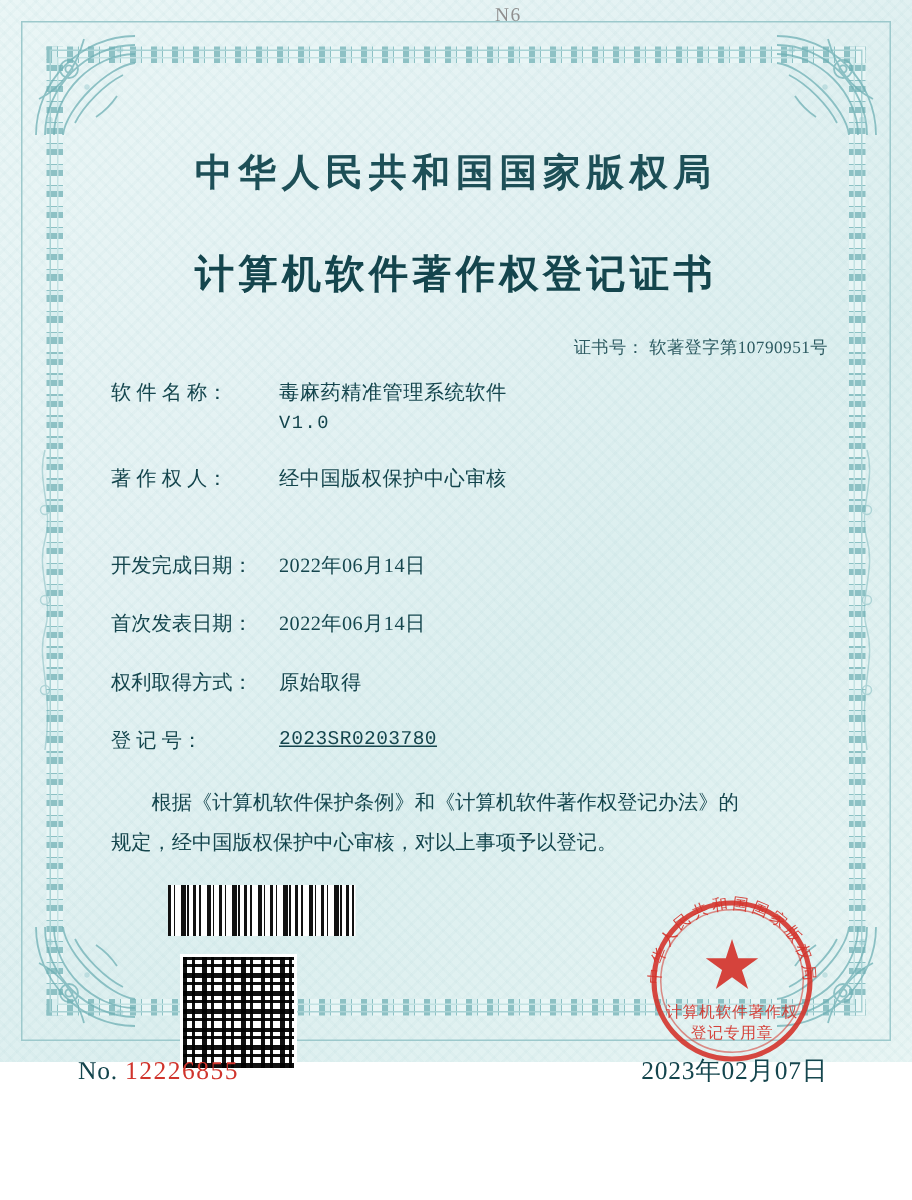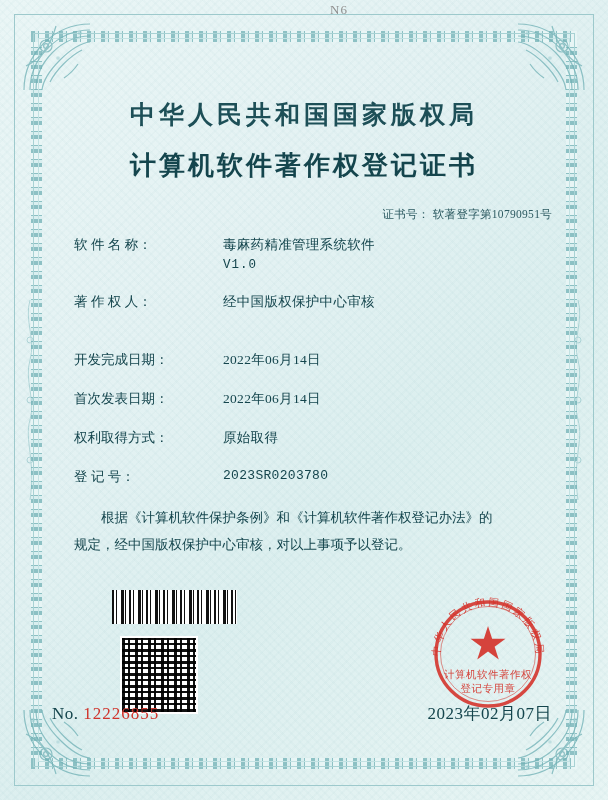--- a/index.html
+++ b/index.html
@@ -10,21 +10,21 @@
   body {
     width: 608px;
     height: 800px;
     font-family: "Liberation Serif", "DejaVu Serif", serif;
     overflow: hidden;
   }
 
   #cert {
     position: relative;
     width: 608px;
-    height: 800px;
+    height: 708px;
     background: linear-gradient(135deg, #eaf6f6 0%, #e4f2f3 35%, #dcefef 60%, #e8f5f4 100%);
     box-sizing: border-box;
   }
 
   
   #cert::before {
     content: "";
     position: absolute;
     inset: 0;
     background:
@@ -104,21 +104,21 @@
     color: #1d4f57;
     font-weight: bold;
     margin-top: 40px;
   }
   .title2 {
     text-align: center;
     font-size: 26px;
     letter-spacing: 3px;
     color: #14454d;
     font-weight: bold;
-    margin-top: 17px;
+    margin-top: 34px;
   }
 
   .certno {
     text-align: right;
     font-size: 11.5px;
     color: #2c5a61;
     margin-top: 24px;
     padding-right: 4px;
     letter-spacing: .3px;
   }
@@ -126,21 +126,20 @@
   .rows {
     margin-top: 14px;
     padding-left: 22px;
   }
   .row {
     display: flex;
     align-items: flex-start;
     font-size: 13.5px;
     color: #14454d;
     margin-bottom: 21px;
-    gap: 37px;
   }
   .row .lbl {
     width: 112px;
     flex: 0 0 112px;
     letter-spacing: 0px;
     white-space: nowrap;
   }
   .row .val {
     flex: 1;
     letter-spacing: .3px;
@@ -148,21 +147,21 @@
   .row .val .sub {
     display: block;
     margin-top: 4px;
     font-family: "Liberation Mono", monospace;
     font-size: 12.5px;
     letter-spacing: 1px;
   }
   .row.gap-big { margin-bottom: 40px; }
   .row.tight { margin-bottom: 18px; }
 
-  .mono { font-family: "Liberation Mono", monospace; letter-spacing: .6px; font-size: 13px; }
+  .mono { font-family: "Liberation Mono", monospace; letter-spacing: .6px; font-size: 13px; text-decoration: underline; }
 
   .statement {
     margin-top: 16px;
     font-size: 13.5px;
     color: #14454d;
     line-height: 2.0;
     text-align: justify;
     padding: 0 4px 0 22px;
   }
   .statement .indent { display: inline-block; width: 27px; }

